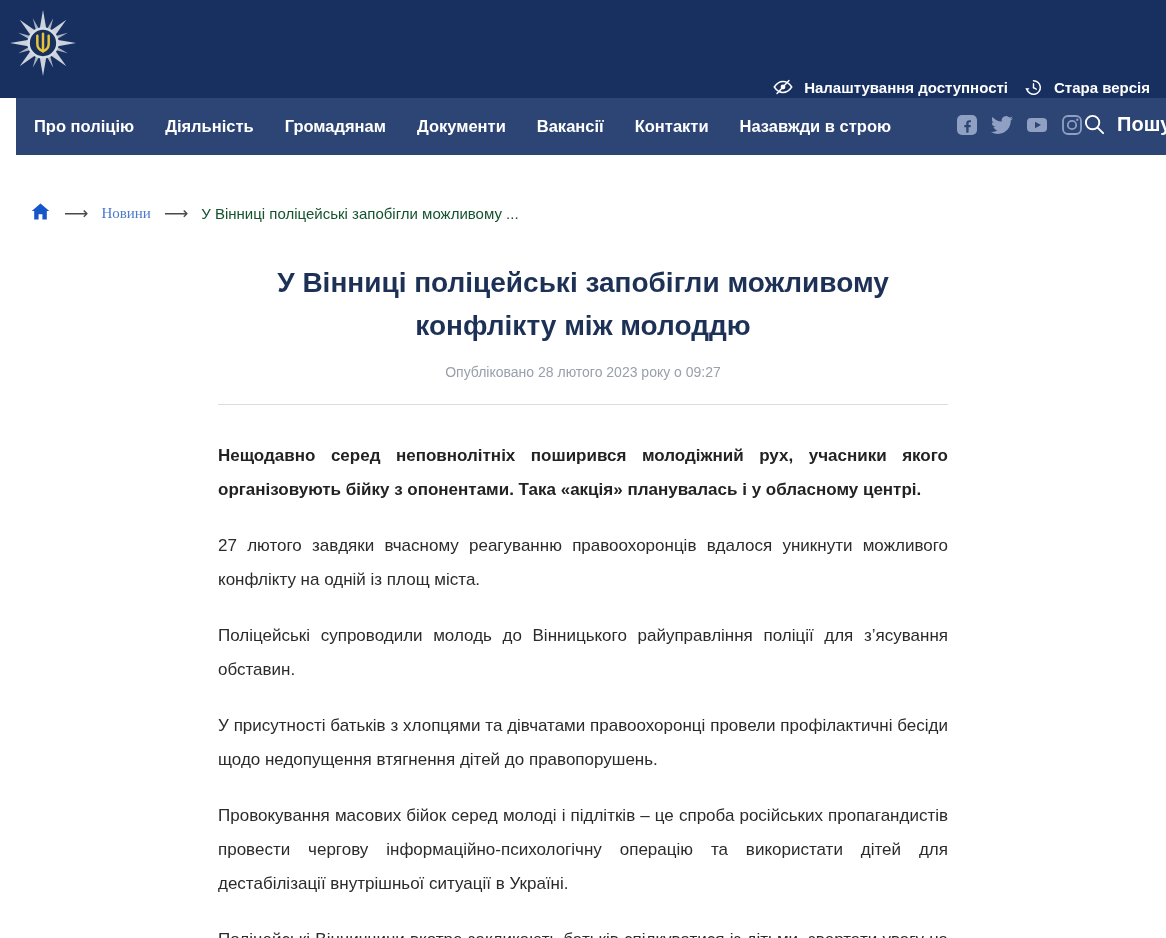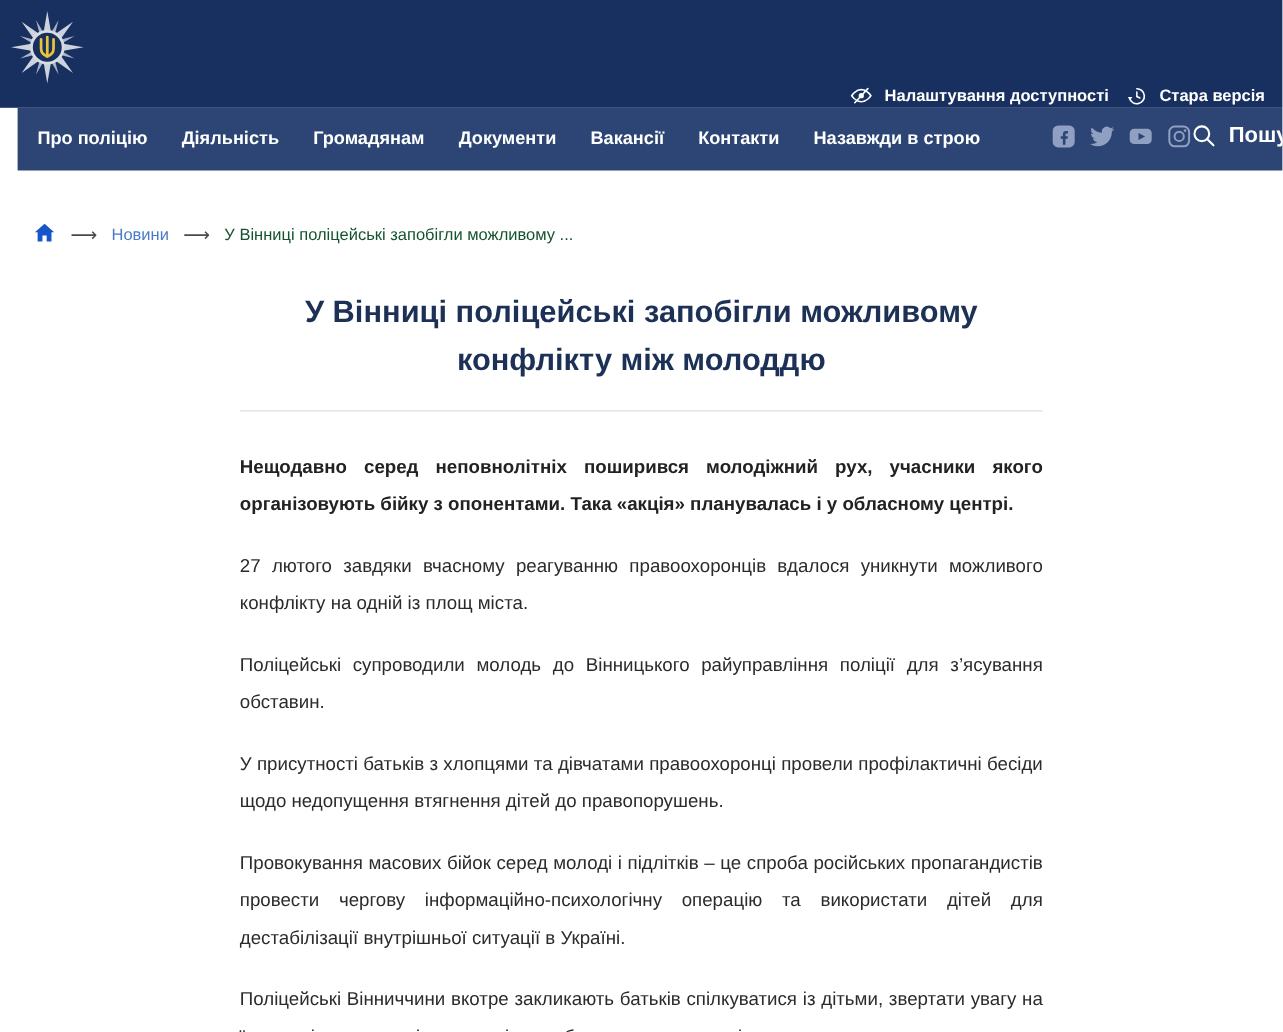--- a/index.html
+++ b/index.html
@@ -93,21 +93,21 @@
 
   
   .breadcrumb {
     display: flex;
     align-items: center;
     gap: 13px;
     margin: 46px 0 0 30px;
     font-size: 15px;
   }
   .crumb-arrow { color: #4a4a4a; font-size: 17px; }
-  .crumb-link { color: #4a7ac9; cursor: pointer; text-decoration: none; }
+  .crumb-link { color: #4a7ac9; cursor: pointer; text-decoration: none; font-family: Liberation Serif, serif; }
   .crumb-current { color: #14532d; }
   .home-icon { display: block; cursor: pointer; }
 
   
   .article { width: 730px; margin: 0 auto; }
   .article-title {
     margin: 36px auto 0;
     max-width: 670px;
     text-align: center;
     color: #1d3157;
@@ -252,20 +252,21 @@
     </svg>
   </span>
   <span class="crumb-arrow">⟶</span>
   <a class="crumb-link">Новини</a>
   <span class="crumb-arrow">⟶</span>
   <span class="crumb-current">У Вінниці поліцейські запобігли можливому ...</span>
 </div>
 
 <main class="article">
   <h1 class="article-title">У Вінниці поліцейські запобігли можливому конфлікту між молоддю</h1>
+  <div class="pub-date">Опубліковано 28 лютого 2023 року о 09:27</div>
   <hr class="divider">
 
   <div class="article-body">
     <p class="lead">Нещодавно серед неповнолітніх поширився молодіжний рух, учасники якого організовують бійку з опонентами. Така «акція» планувалась і у обласному центрі.</p>
     <p>27 лютого завдяки вчасному реагуванню правоохоронців вдалося уникнути можливого конфлікту на одній із площ міста.</p>
     <p>Поліцейські супроводили молодь до Вінницького райуправління поліції для з’ясування обставин.</p>
     <p>У присутності батьків з хлопцями та дівчатами правоохоронці провели профілактичні бесіди щодо недопущення втягнення дітей до правопорушень.</p>
     <p>Провокування масових бійок серед молоді і підлітків – це спроба російських пропагандистів провести чергову інформаційно-психологічну операцію та використати дітей для дестабілізації внутрішньої ситуації в Україні.</p>
     <p>Поліцейські Вінниччини вкотре закликають батьків спілкуватися із дітьми, звертати увагу на їх поведінку, коло спілкування і способи проведення дозвілля.</p>
   </div>

